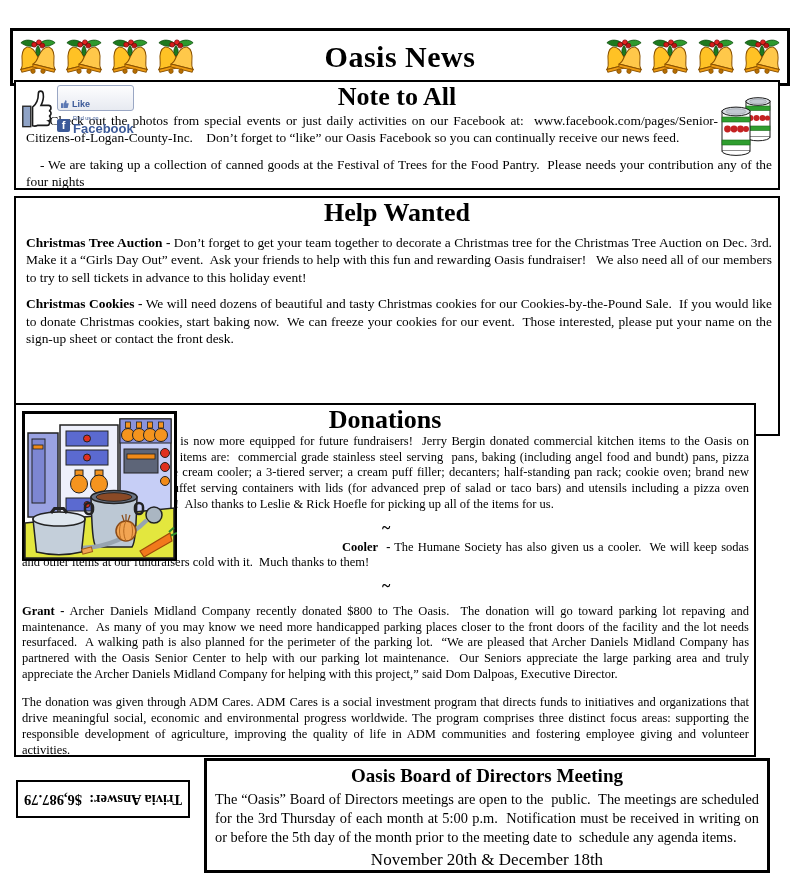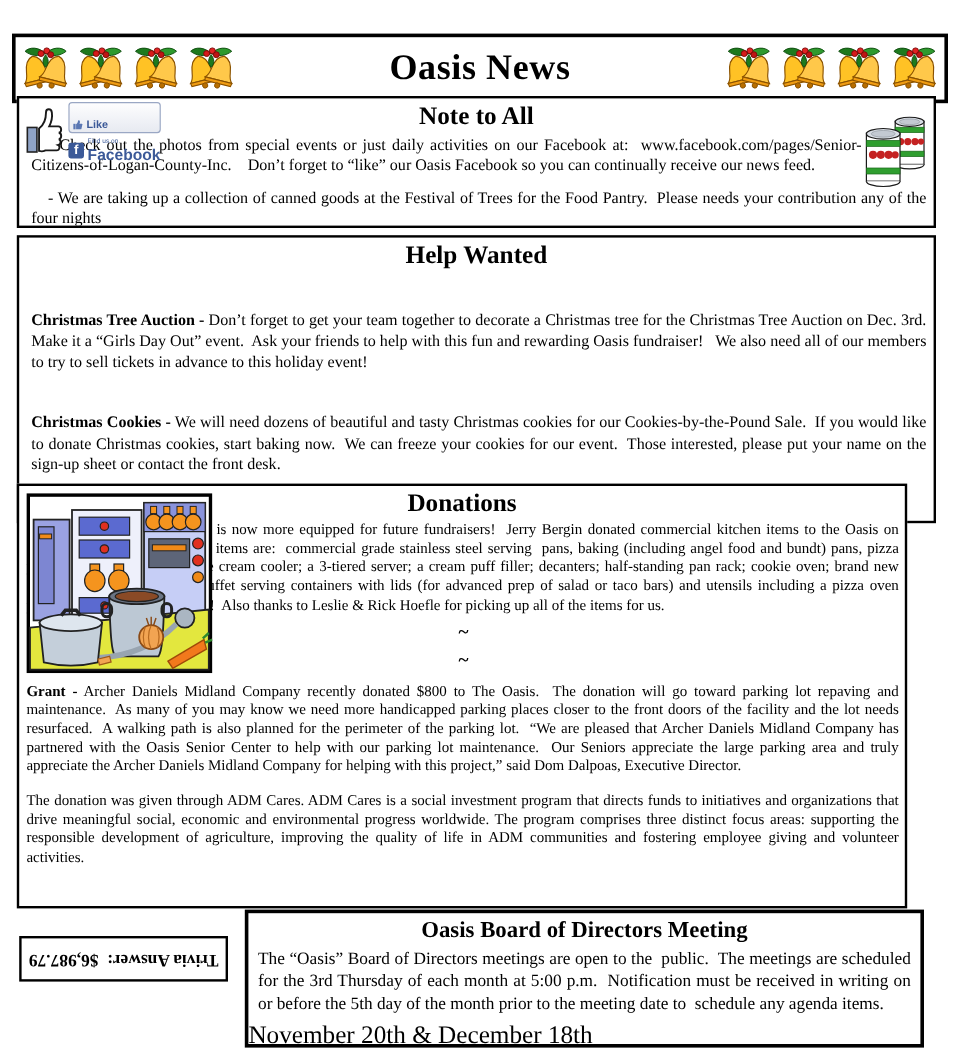--- a/index.html
+++ b/index.html
@@ -8,53 +8,53 @@
   .bordered{border:2px solid #000;overflow:hidden;}
 
   
   #header-box{left:10px;top:28px;width:780px;height:58px;border:3px solid #000;display:flex;align-items:center;justify-content:space-between;padding:0 2px;}
   .bells-group{display:flex;align-items:center;height:38px;}
   .bells-group svg{display:block;margin:0 1px;}
   #page-title{flex:1;text-align:center;font-size:30px;font-weight:bold;letter-spacing:.5px;margin:0;line-height:36px;}
 
   
   #note-box{left:14px;top:80px;width:766px;height:110px;}
-  .sec-title{text-align:center;font-size:21px;font-weight:bold;margin:2px 0 0 0;line-height:25px;}
+  .sec-title{text-align:center;font-size:26px;font-weight:bold;margin:2px 0 0 0;line-height:25px;}
   p.body{margin:0 6px 0 10px;text-align:justify;font-size:13.4px;line-height:17.4px;white-space:pre-wrap;}
   #note-p1{margin-top:3px;padding-right:54px;text-indent:14px;}
   #note-p2{margin-top:9px;text-indent:14px;}
   #fb-cluster{position:absolute;left:5px;top:3px;display:flex;gap:4px;align-items:flex-start;}
   .like-button{display:flex;align-items:center;gap:3px;border:1px solid #9aa7c4;border-radius:3px;background:linear-gradient(#fdfdfe,#e7eaf1);padding:13px 5px 1px 3px;font-family:"Liberation Sans",sans-serif;font-size:9px;font-weight:bold;color:#3b5998;cursor:pointer;}
   .fb-badge{display:flex;gap:3px;margin-top:5px;align-items:center;cursor:pointer;}
   .fb-f{width:13px;height:13px;background:#3b5998;color:#fff;font-family:"Liberation Sans",sans-serif;font-weight:bold;font-size:11px;line-height:13px;text-align:center;border-radius:2px;}
   .badge-txt{display:flex;flex-direction:column;font-family:"Liberation Sans",sans-serif;color:#3b5998;line-height:1;}
   .badge-l1{font-size:5.5px;}
   .badge-l2{font-size:13px;font-weight:bold;text-align:right;}
   #cans-wrap{position:absolute;right:3px;top:13px;}
 
   
   #help-box{left:14px;top:196px;width:766px;height:240px;}
   #help-p1{margin-top:4px;}
-  #help-p2,#help-p3{margin-top:33px;}
+  #help-p2,#help-p3{margin-top:9px;}
 
   
   #donations-box{left:14px;top:403px;width:742px;height:354px;}
   #donations-box p.body{font-size:12.5px;line-height:15.7px;margin-left:6px;margin-right:5px;}
   #kitchen-wrap{position:absolute;left:6px;top:6px;}
   #don-kitchen{margin-left:167px;margin-top:2px;}
   .tilde{display:block;font-size:16px;font-weight:bold;line-height:16px;height:16px;margin:7px 0 4px 366px;}
   #don-cooler{text-indent:320px;margin-top:2px;}
   #don-grant{margin-top:10px;}
   #don-adm{margin-top:13px;}
 
   
   #board-box{left:204px;top:758px;width:566px;height:115px;border:3px solid #000;overflow:hidden;}
   #board-title{font-size:19px;margin-top:3px;line-height:24px;}
   #board-body{font-size:14.4px;line-height:19px;margin:2px 8px 0 8px;text-align:justify;white-space:pre-wrap;}
-  #board-dates{text-align:left;font-size:21px;margin:3px 0 0 0;}
+  #board-dates{text-align:center;font-size:17px;margin:3px 0 0 0;}
 
   
   #trivia-box{left:16px;top:780px;width:174px;height:38px;display:flex;align-items:center;justify-content:center;}
   #trivia-text{transform:rotate(180deg);font-weight:bold;font-size:14.5px;white-space:pre;}
 
   .hidden-defs{position:absolute;width:0;height:0;overflow:hidden;}
 </style>
 </head>
 <body>
 
@@ -227,20 +227,21 @@
         <path d="M104 110 C101 116 101 124 104 130 M99 111.5 C97 117 97 123 99 128.5 M109 111.5 C111 117 111 123 109 128.5" stroke="#b86a20" stroke-width="1" fill="none"></path>
         <path d="M102 110 L100 104 M104 110 L104 103 M106 110 L108 104" stroke="#8a4a16" stroke-width="1.2"></path>
         <polygon points="118,140 148,122 150,130 122,146" fill="#f2791c" stroke="#a04a08" stroke-width="1.2"></polygon>
         <path d="M147 121 L152 116.5 M149 124.5 L155 122" stroke="#2e8a2e" stroke-width="2"></path>
         <rect x="60" y="137" width="10" height="5" fill="#f2a452" stroke="#a05818" transform="rotate(-14 65 139)"></rect>
       </svg>
     </div>
     <h2 class="sec-title">Donations</h2>
     <p class="body" id="don-kitchen"><b>In the Kitchen -</b> <span>Our kitchen is now more equipped for future fundraisers!  Jerry Bergin donated commercial kitchen items to the Oasis on September 25th.  Some of the items are:  commercial grade stainless steel serving  pans, baking (including angel food and bundt) pans, pizza pans and cupcake pans; an ice cream cooler; a 3-tiered server; a cream puff filler; decanters; half-standing pan rack; cookie oven; brand new counter top warming oven; buffet serving containers with lids (for advanced prep of salad or taco bars) and utensils including a pizza oven paddle.  Much thanks to Jerry!!  Also thanks to Leslie &amp; Rick Hoefle for picking up all of the items for us.</span></p>
     <span class="tilde">~</span>
+    <p class="body" id="don-cooler"><b>Cooler  -</b> <span>The Humane Society has also given us a cooler.  We will keep sodas and other items at our fundraisers cold with it.  Much thanks to them!</span></p>
     <span class="tilde">~</span>
     <p class="body" id="don-grant"><b>Grant -</b> <span>Archer Daniels Midland Company recently donated $800 to The Oasis.  The donation will go toward parking lot repaving and maintenance.  As many of you may know we need more handicapped parking places closer to the front doors of the facility and the lot needs resurfaced.  A walking path is also planned for the perimeter of the parking lot.  “We are pleased that Archer Daniels Midland Company has partnered with the Oasis Senior Center to help with our parking lot maintenance.  Our Seniors appreciate the large parking area and truly appreciate the Archer Daniels Midland Company for helping with this project,” said Dom Dalpoas, Executive Director.</span></p>
     <p class="body" id="don-adm">The donation was given through ADM Cares. ADM Cares is a social investment program that directs funds to initiatives and organizations that drive meaningful social, economic and environmental progress worldwide. The program comprises three distinct focus areas: supporting the responsible development of agriculture, improving the quality of life in ADM communities and fostering employee giving and volunteer activities.</p>
   </section>
 
   <section class="abs" id="board-box">
     <h2 class="sec-title" id="board-title">Oasis Board of  Directors Meeting</h2>
     <p id="board-body">The “Oasis” Board of Directors meetings are open to the  public.  The meetings are scheduled for the 3rd Thursday of each month at 5:00 p.m.  Notification must be received in writing on or before the 5th day of the month prior to the meeting date to  schedule any agenda items.</p>
     <p id="board-dates">November 20th &amp; December 18th</p>
   </section>

